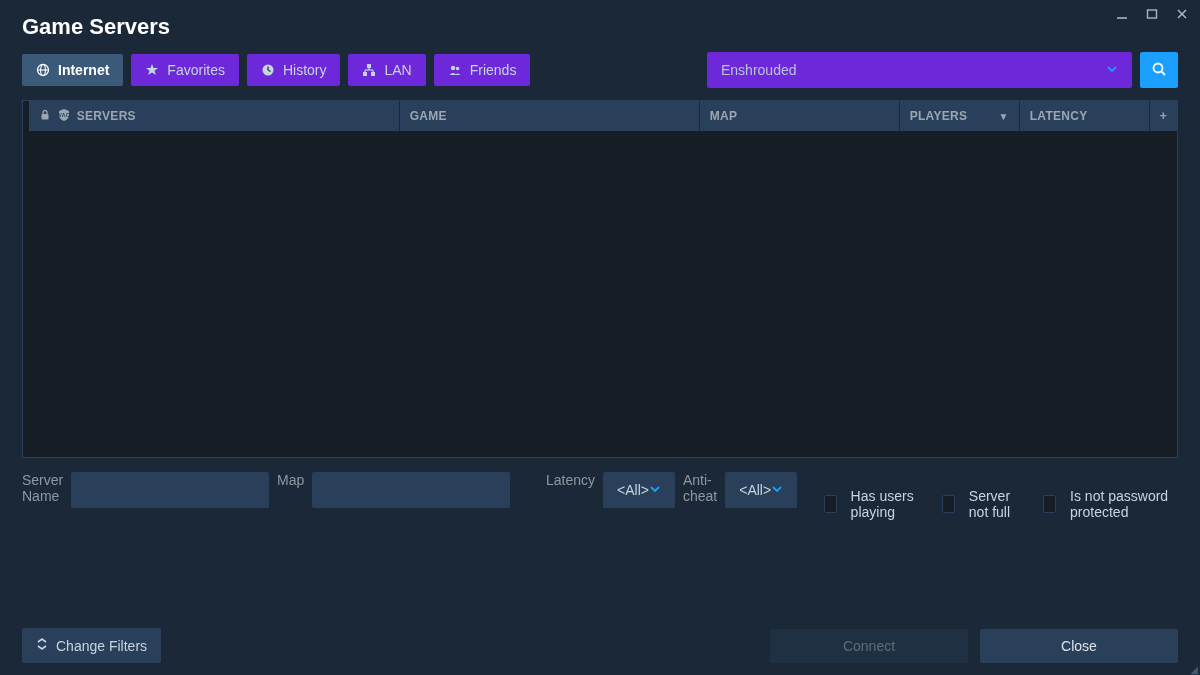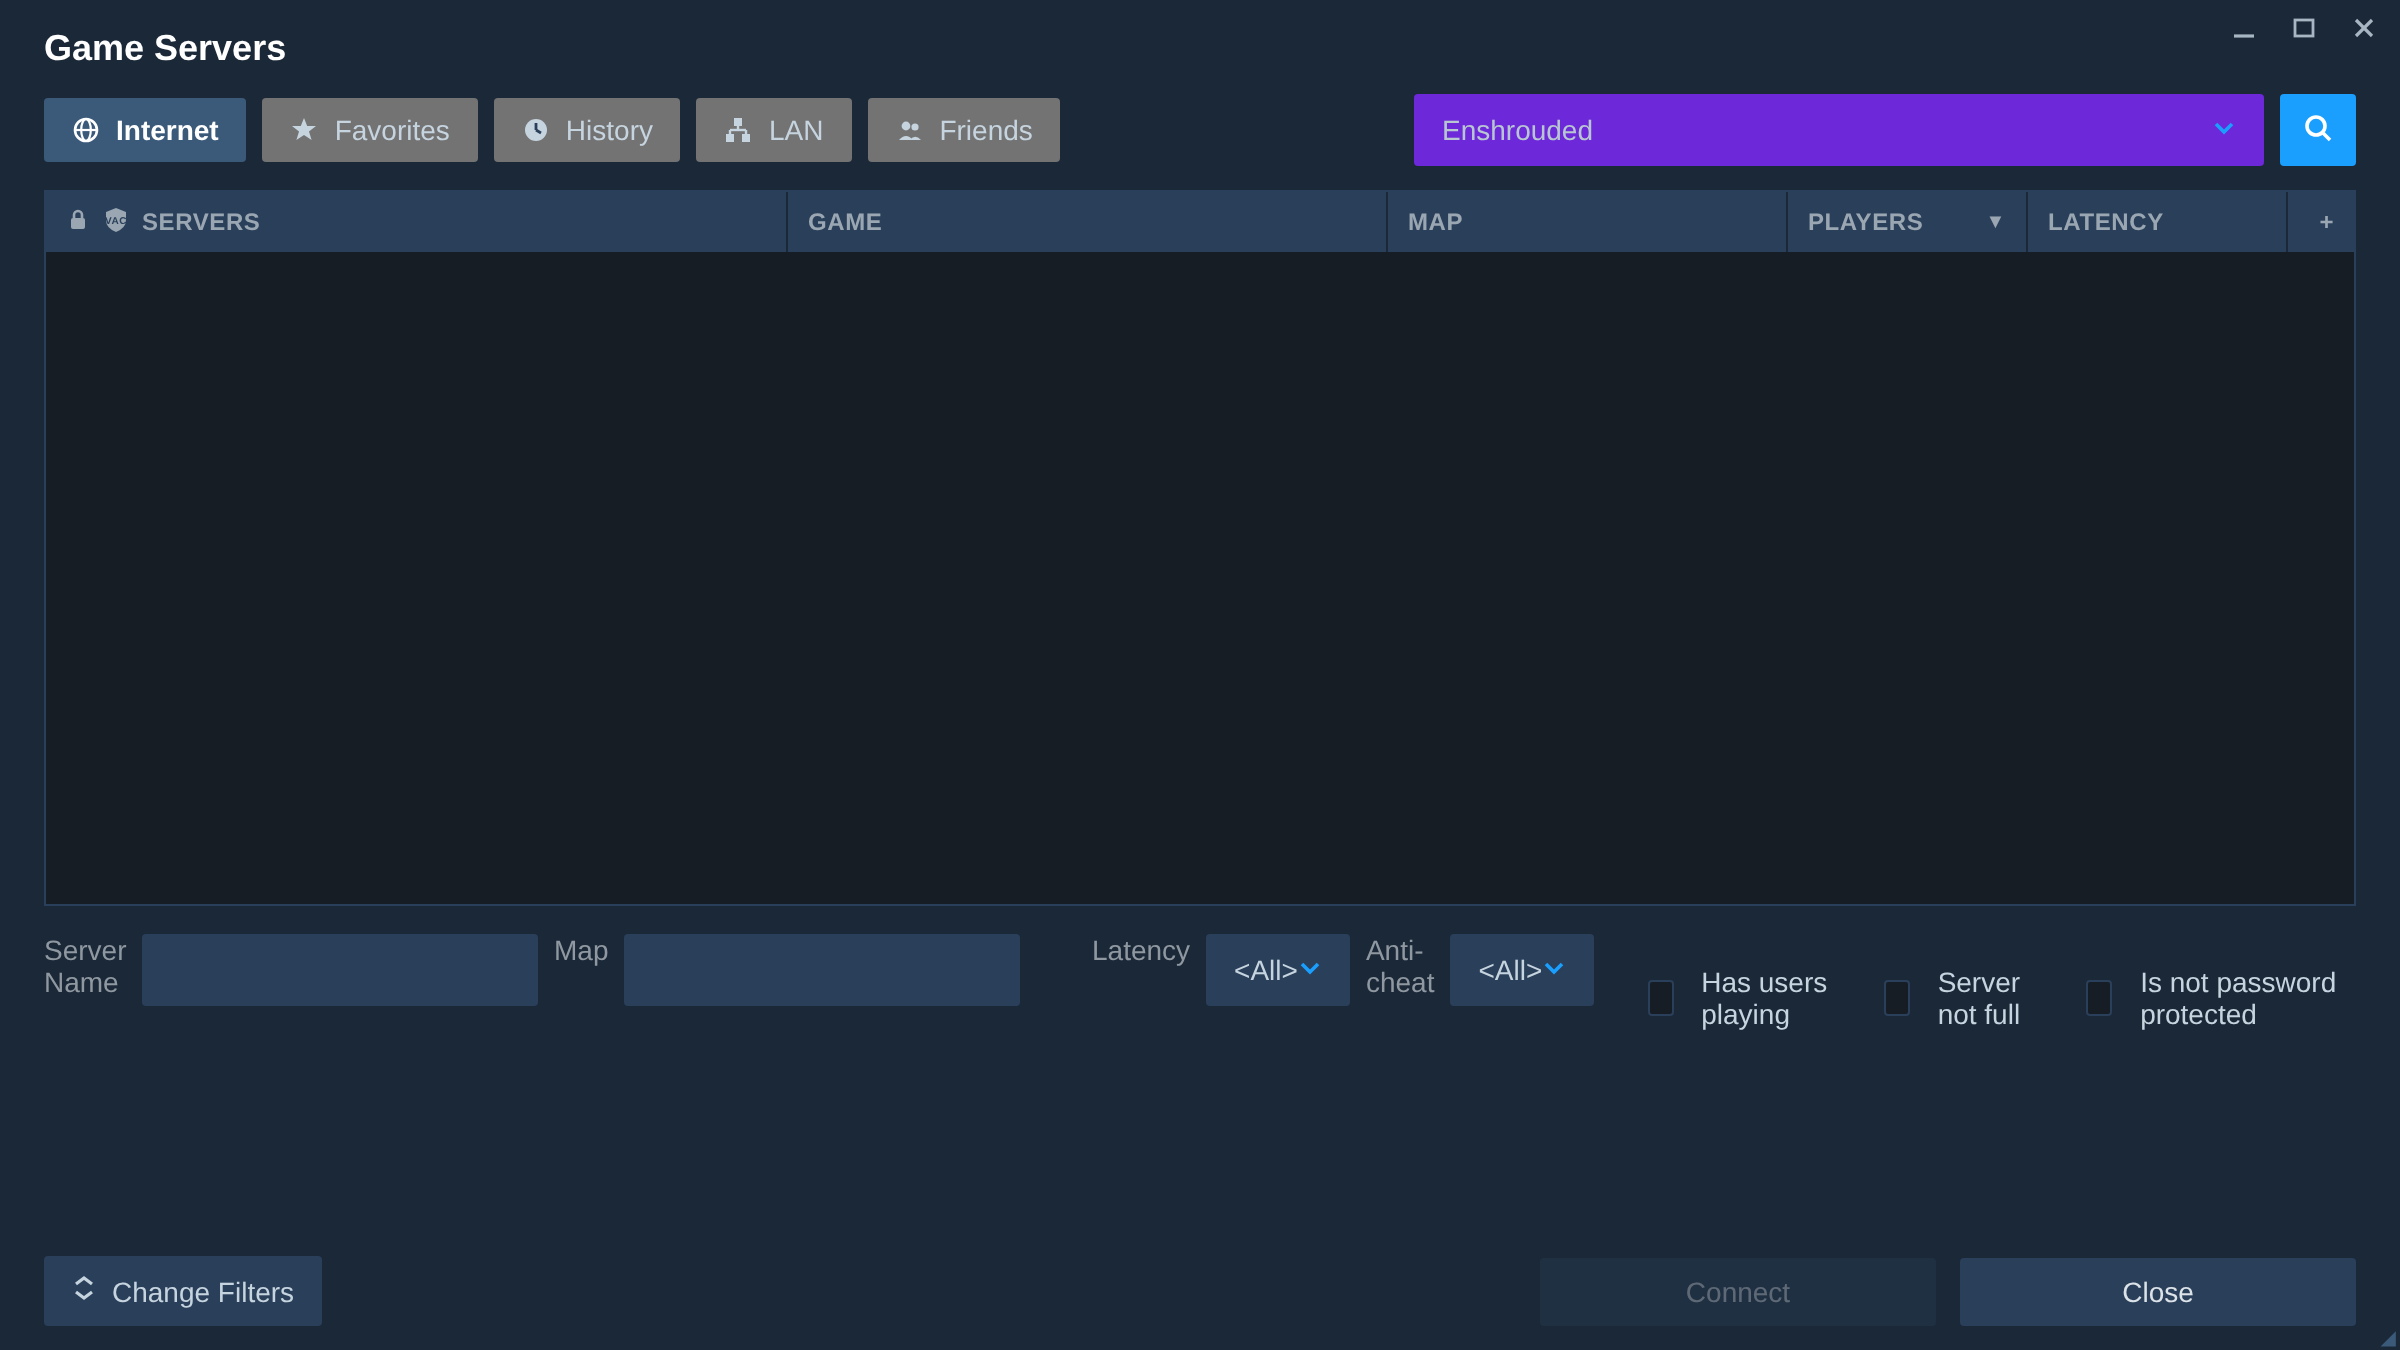--- a/index.html
+++ b/index.html
@@ -20,33 +20,33 @@
   .window-controls span {
     width: 16px; height: 16px;
     display: inline-flex;
     align-items: center; justify-content: center;
     cursor: pointer;
   }
   .titlebar {
     padding: 14px 22px 8px 22px;
   }
   .title {
-    font-size: 18px;
+    font-size: 22px;
     font-weight: 700;
     color: #ffffff;
   }
   .toprow {
     display: flex;
     align-items: center;
     padding: 4px 22px 12px 22px;
     gap: 8px;
   }
   .tabs { display: flex; gap: 8px; }
   .tab {
-    background: #737373;
+    background: #6d28d9;
     padding: 8px 14px;
     border-radius: 2px;
     display: flex; align-items: center; gap: 8px;
     cursor: pointer;
     color: #c6d4df;
     font-size: 14px;
   }
   .tab.active {
     background: #3b5a7a;
     color: #ffffff;
@@ -70,21 +70,21 @@
     background: #1a9fff;
     border-radius: 2px;
     display: flex; align-items: center; justify-content: center;
     cursor: pointer;
   }
   .server-panel {
     margin: 0 22px;
     border: 1px solid #2a3f5a;
     background: #171d25;
     height: 358px;
-    display: flex; flex-direction: column;
+    display: flex; flex-direction: column; align-items: flex-end;
   }
   .headerrow {
     display: flex;
     background: #2a3f5a;
     height: 30px;
     align-items: stretch;
     color: #9aa7b2;
     font-size: 12px;
     font-weight: 600;
     letter-spacing: 0.3px;

